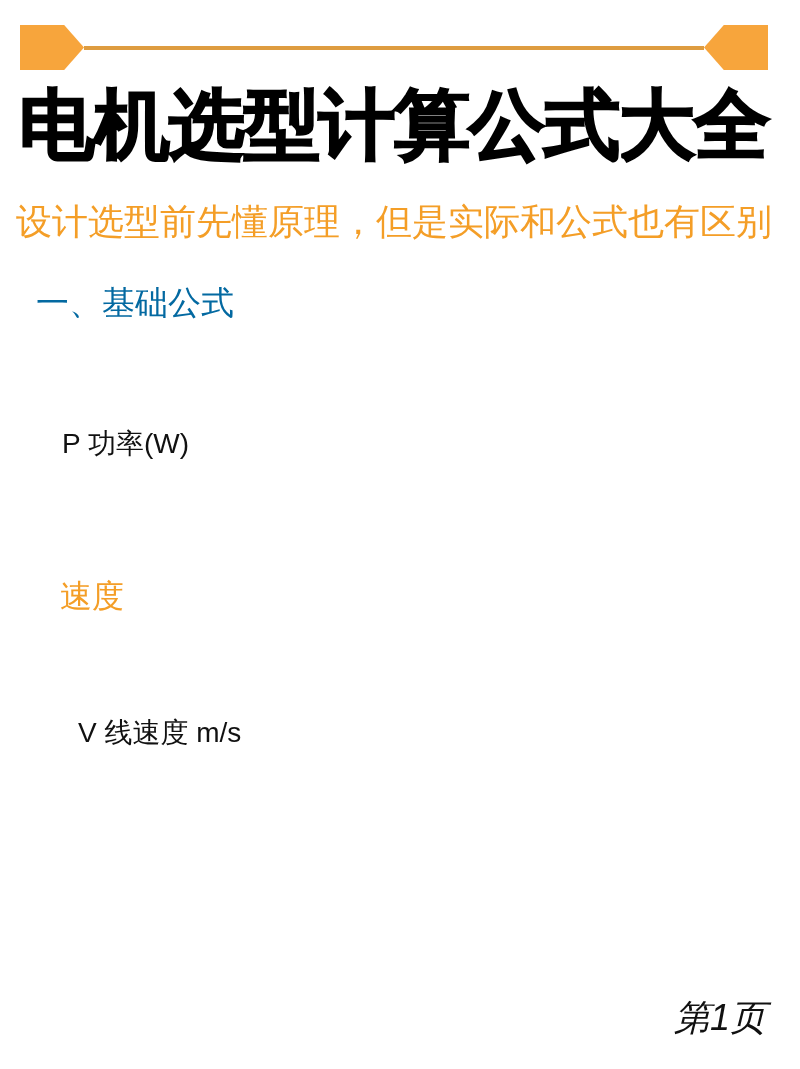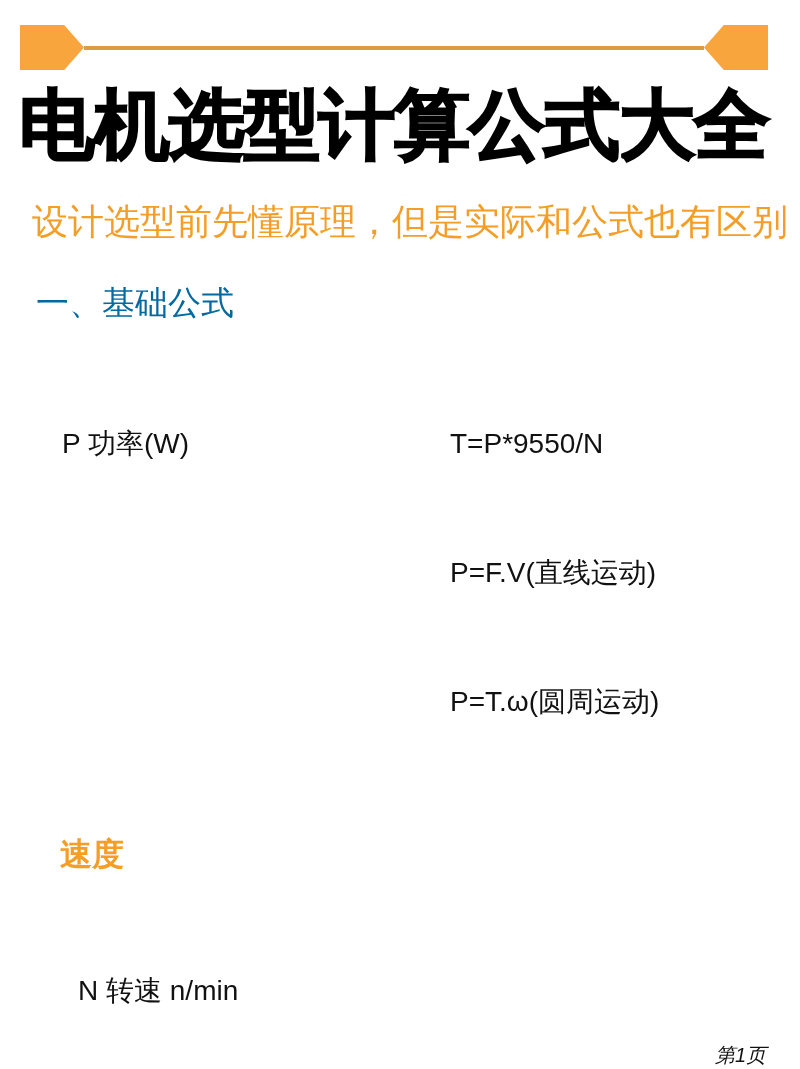--- a/index.html
+++ b/index.html
@@ -44,21 +44,21 @@
     font-size: 76px;
     line-height: 1.06;
     font-weight: 900;
     color: #000000;
     -webkit-text-stroke: 2px #000000;
     letter-spacing: -1px;
     white-space: nowrap;
   }
   .subtitle {
     margin-top: 36px;
-    text-align: right;
+    text-align: center;
     font-size: 36px;
     line-height: 40px;
     font-weight: 500;
     color: #F49E27;
     white-space: nowrap;
   }
 
   .heading-basic {
     margin: 44px 0 0 36px;
     font-size: 33px;
@@ -66,46 +66,47 @@
     font-weight: 500;
     color: #0369a1;
   }
 
   .formula-cols {
     display: flex;
     margin: 16px 0 0 62px;
     font-size: 28px;
     line-height: 43px;
     white-space: pre-wrap;
+    gap: 24px;
   }
   .formula-col-left  { width: 388px; flex: 0 0 auto; }
   .formula-col-right { flex: 1 1 auto; }
 
   .heading-speed {
     margin: 28px 12px 0 60px;
     font-size: 32px;
     line-height: 34px;
-    font-weight: 700;
+    font-weight: 400;
     color: #F49E27;
   }
 
   .speed-defs {
     margin: 20px 0 0 78px;
     font-size: 28px;
     line-height: 40px;
     white-space: pre-wrap;
   }
   .speed-def-row { display: flex; }
   .speed-def-row .def-left { width: 390px; flex: 0 0 auto; }
 
   .page-number {
     position: absolute;
     right: 22px;
-    bottom: 0;
-    font-size: 20px;
+    bottom: 26px;
+    font-size: 36px;
     font-style: italic;
     font-weight: 500;
     color: #111111;
   }
 </style>
 </head>
 <body>
 
 <div class="page">
 
@@ -118,31 +119,26 @@
   <div class="title">电机选型计算公式大全</div>
 
   <div class="subtitle">设计选型前先懂原理，但是实际和公式也有区别</div>
 
   <div class="heading-basic">一、基础公式</div>
 
   <div class="formula-cols">
     <div class="formula-col-left">
       <div>P 功率(W)</div>
     </div>
-    <div class="formula-col-right">
-      <div>T=P*9550/N</div>
-      <div>P=F.V(直线运动)</div>
-      <div>P=T.ω(圆周运动)</div>
-    </div>
   </div>
 
   <div class="heading-speed">速度</div>
 
   <div class="speed-defs">
     <div class="speed-def-row">
-      <span>N 转速 n/min</span>
+      <span class="def-left">V 线速度 m/s</span>
     </div>
     
   </div>
 
   <div class="page-number">第1页</div>
 
 </div>
 
 </body></html>

